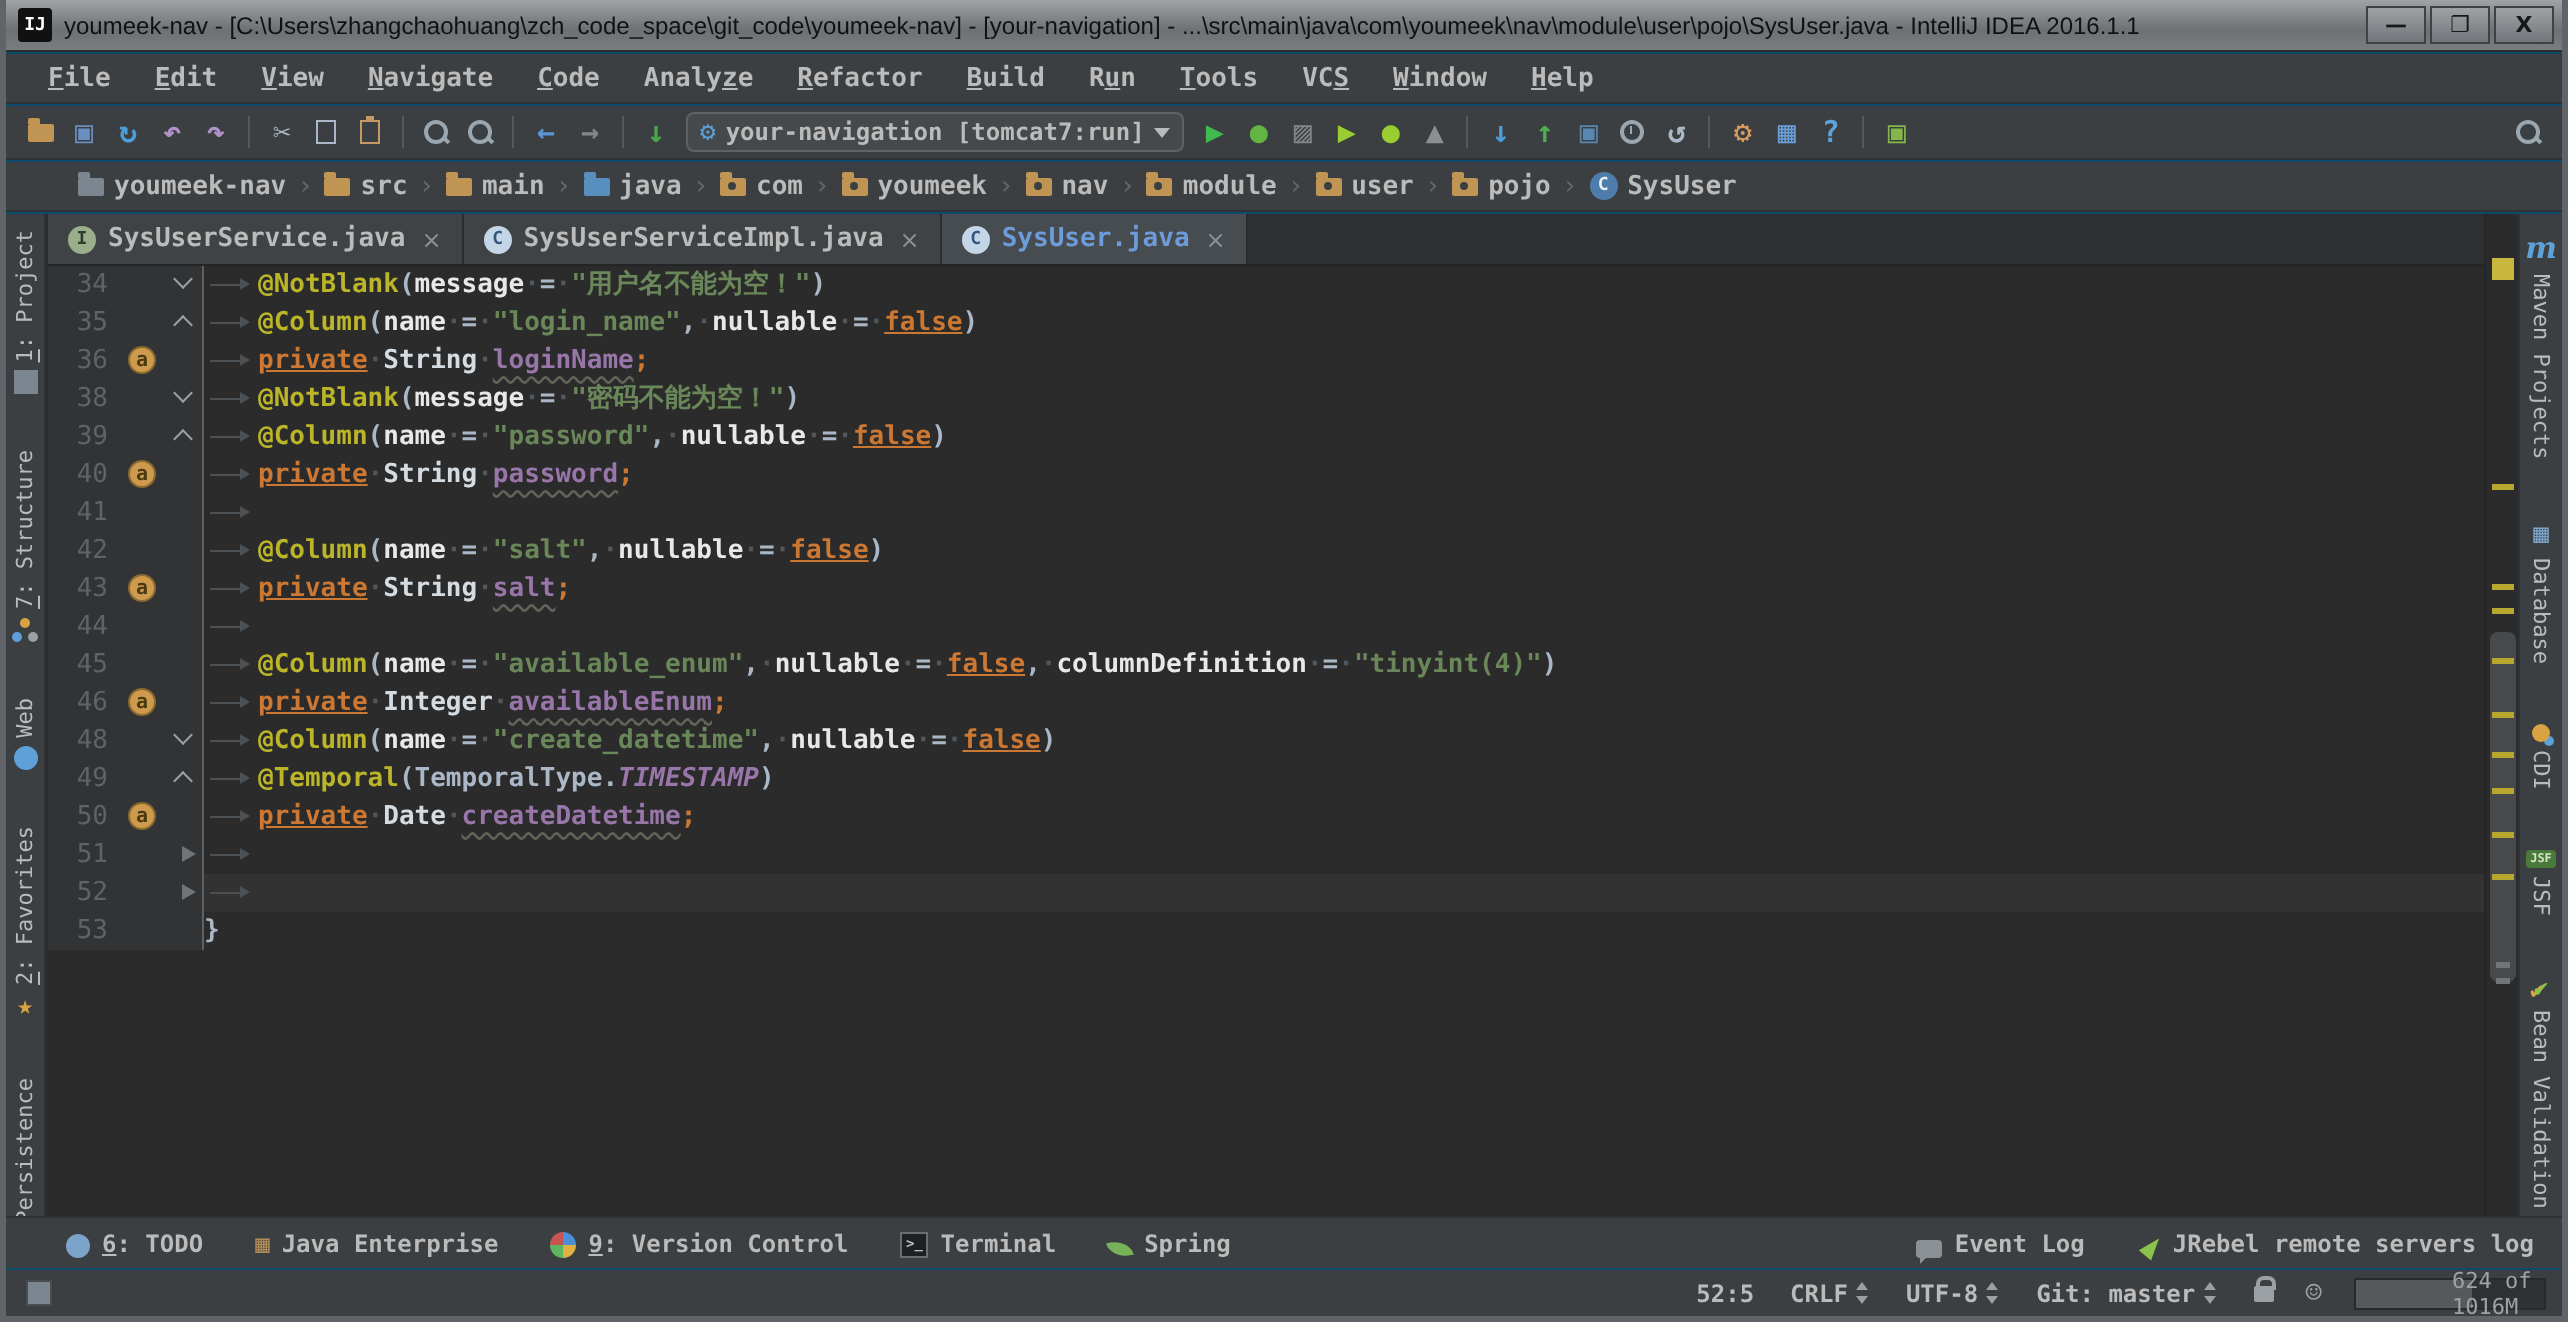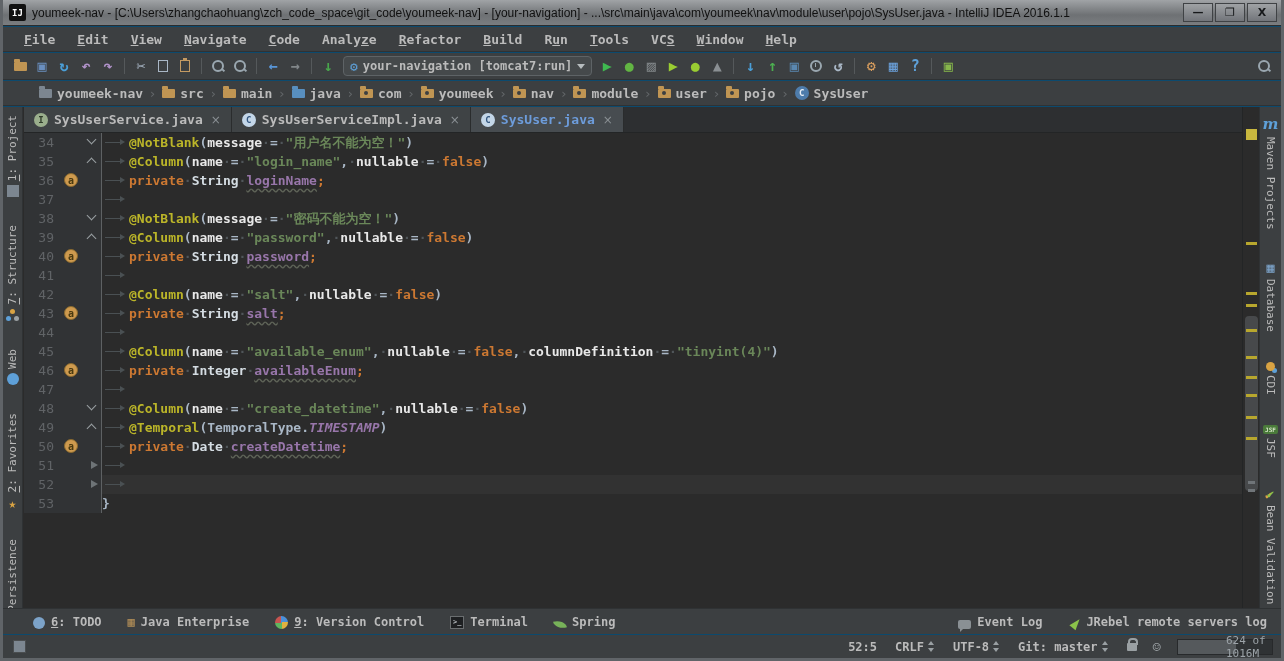--- a/index.html
+++ b/index.html
@@ -88,21 +88,21 @@
   .chev.up{top:7px;transform:rotate(-135deg);}
   .gut-tri{position:absolute;right:3px;top:5px;width:0;height:0;border-left:7px solid #6e7477;
     border-top:4px solid transparent;border-bottom:4px solid transparent;}
   .codewrap{flex:1;display:flex;white-space:pre;font:bold 13px "DejaVu Sans Mono",monospace;line-height:19px;color:#A9B7C6;}
   .line.cur .codewrap{background:#323232;}
   .tabws{display:inline-block;width:27px;height:19px;position:relative;flex:none;}
   .tabws::before{content:"";position:absolute;left:3px;right:8px;top:9px;border-top:1px solid #4a5053;}
   .tabws::after{content:"";position:absolute;right:4px;top:6px;border-left:5px solid #4a5053;
     border-top:3px solid transparent;border-bottom:3px solid transparent;}
   .tk-ann{color:#BBB529;} .tk-pln{color:#A9B7C6;} .tk-name{color:#E8E8E8;}
-  .tk-str{color:#6A8759;} .tk-kw{color:#CC7832;} .tk-typ{color:#D4DCE2;}
+  .tk-str{color:#6A8759;} .tk-kw{color:#CC7832;text-decoration:underline;} .tk-typ{color:#D4DCE2;}
   .tk-fld{color:#9876AA;text-decoration:underline wavy #5f6458;text-underline-offset:3px;}
   .tk-sta{color:#9876AA;font-style:italic;} .tk-sem{color:#CC7832;}
   .dot{font-style:normal;color:#50565a;}
   
   #stripe-scroll{position:absolute;right:22px;top:0;width:17px;bottom:0;background:#2b2b2b;border-left:1px solid #232526;}
   #stripe-square{position:absolute;left:3px;top:22px;width:11px;height:11px;background:#c8b73e;}
   .stripe-thumb{position:absolute;left:2px;width:13px;background:#47494b;border-radius:4px;}
   .tick{position:absolute;left:3px;width:11px;height:3px;background:#b8a72e;}
   .tick.gray{background:#707579;width:7px;left:5px;}
   
@@ -367,28 +367,20 @@
               <div class="num">36</div>
               <div class="ic-col">
                 <span class="ann-badge">a</span>
               </div>
               <div class="fold-col"></div>
             </div>
             <div class="codewrap"><span class="tabws"></span><span class="tk-kw">private</span><span class="tk-pln"><i class="dot">·</i></span><span class="tk-typ">String</span><span class="tk-pln"><i class="dot">·</i></span><span class="tk-fld">loginName</span><span class="tk-sem">;</span></div>
           </div>
           <div class="line">
             <div class="gut">
-              <div class="num">37</div>
-              <div class="ic-col"></div>
-              <div class="fold-col"></div>
-            </div>
-            <div class="codewrap"><span class="tabws"></span></div>
-          </div>
-          <div class="line">
-            <div class="gut">
               <div class="num">38</div>
               <div class="ic-col"></div>
               <div class="fold-col">
                 <span class="chev dn"></span>
               </div>
             </div>
             <div class="codewrap"><span class="tabws"></span><span class="tk-ann">@NotBlank</span><span class="tk-pln">(</span><span class="tk-name">message</span><span class="tk-pln"><i class="dot">·</i>=<i class="dot">·</i></span><span class="tk-str">"密码不能为空！"</span><span class="tk-pln">)</span></div>
           </div>
           <div class="line">
             <div class="gut">
@@ -454,28 +446,20 @@
           </div>
           <div class="line">
             <div class="gut">
               <div class="num">46</div>
               <div class="ic-col">
                 <span class="ann-badge">a</span>
               </div>
               <div class="fold-col"></div>
             </div>
             <div class="codewrap"><span class="tabws"></span><span class="tk-kw">private</span><span class="tk-pln"><i class="dot">·</i></span><span class="tk-typ">Integer</span><span class="tk-pln"><i class="dot">·</i></span><span class="tk-fld">availableEnum</span><span class="tk-sem">;</span></div>
-          </div>
-          <div class="line">
-            <div class="gut">
-              <div class="num">47</div>
-              <div class="ic-col"></div>
-              <div class="fold-col"></div>
-            </div>
-            <div class="codewrap"><span class="tabws"></span></div>
           </div>
           <div class="line">
             <div class="gut">
               <div class="num">48</div>
               <div class="ic-col"></div>
               <div class="fold-col">
                 <span class="chev dn"></span>
               </div>
             </div>
             <div class="codewrap"><span class="tabws"></span><span class="tk-ann">@Column</span><span class="tk-pln">(</span><span class="tk-name">name</span><span class="tk-pln"><i class="dot">·</i>=<i class="dot">·</i></span><span class="tk-str">"create_datetime"</span><span class="tk-pln">,<i class="dot">·</i></span><span class="tk-name">nullable</span><span class="tk-pln"><i class="dot">·</i>=<i class="dot">·</i></span><span class="tk-kw">false</span><span class="tk-pln">)</span></div>

